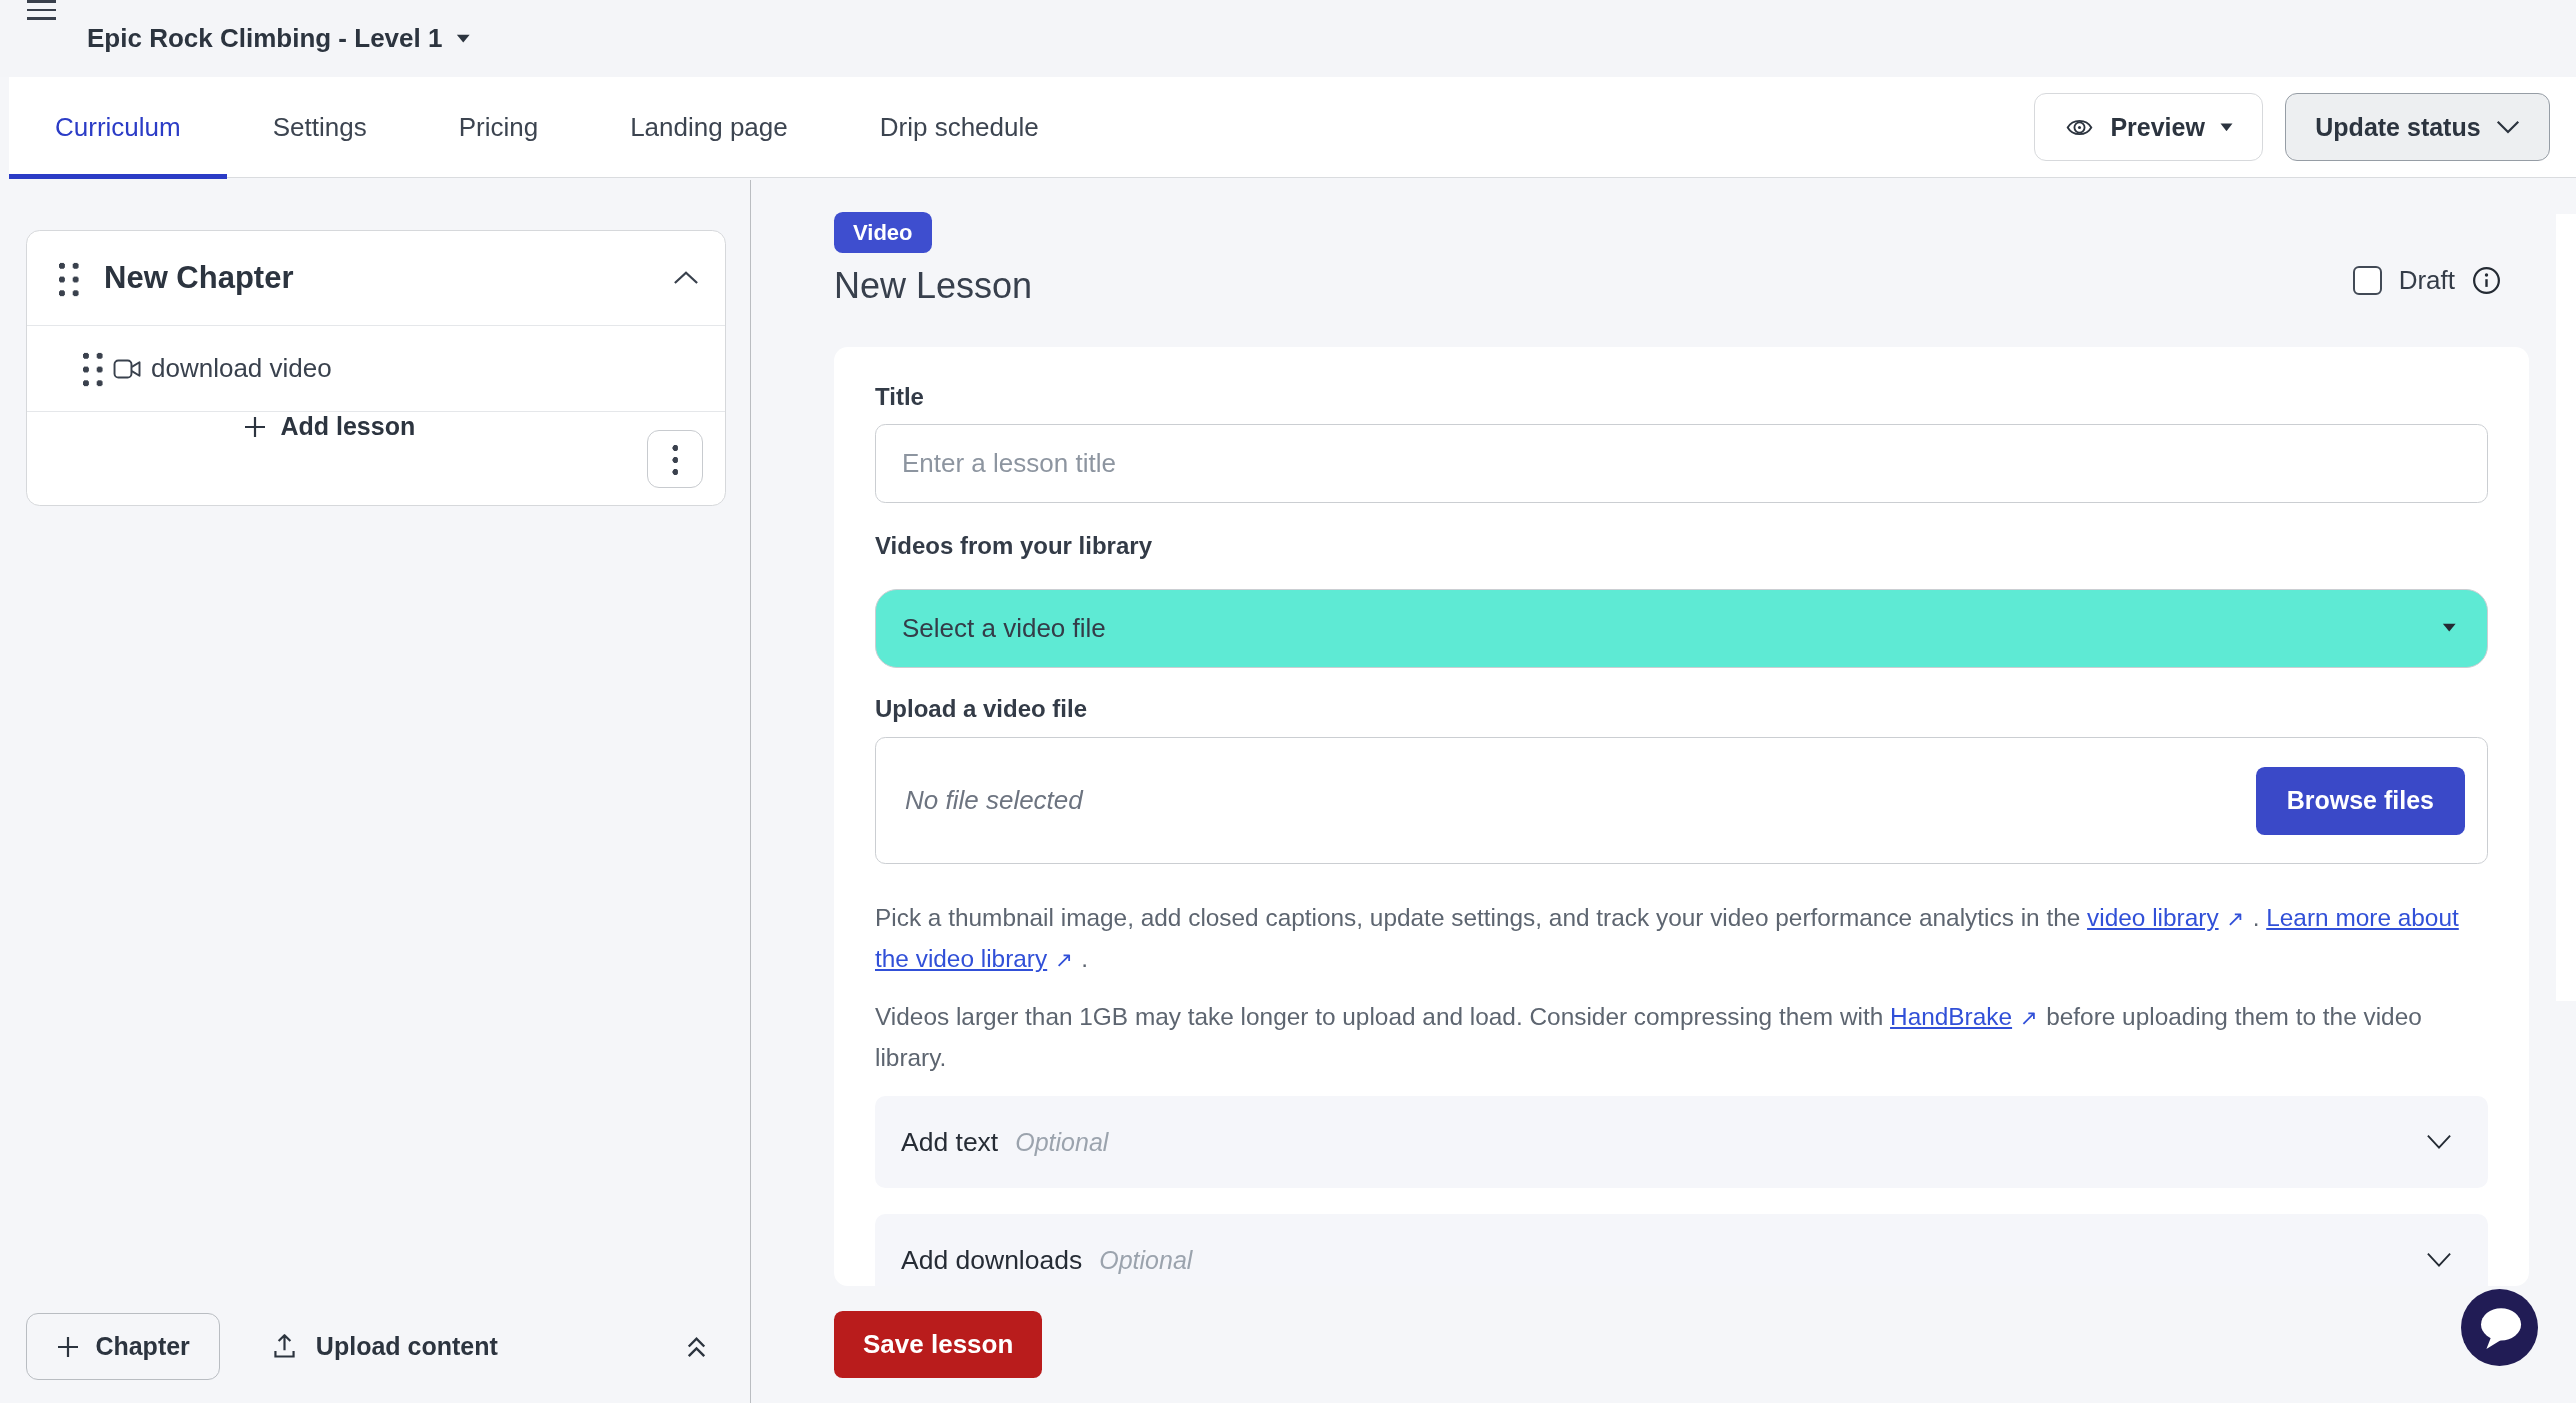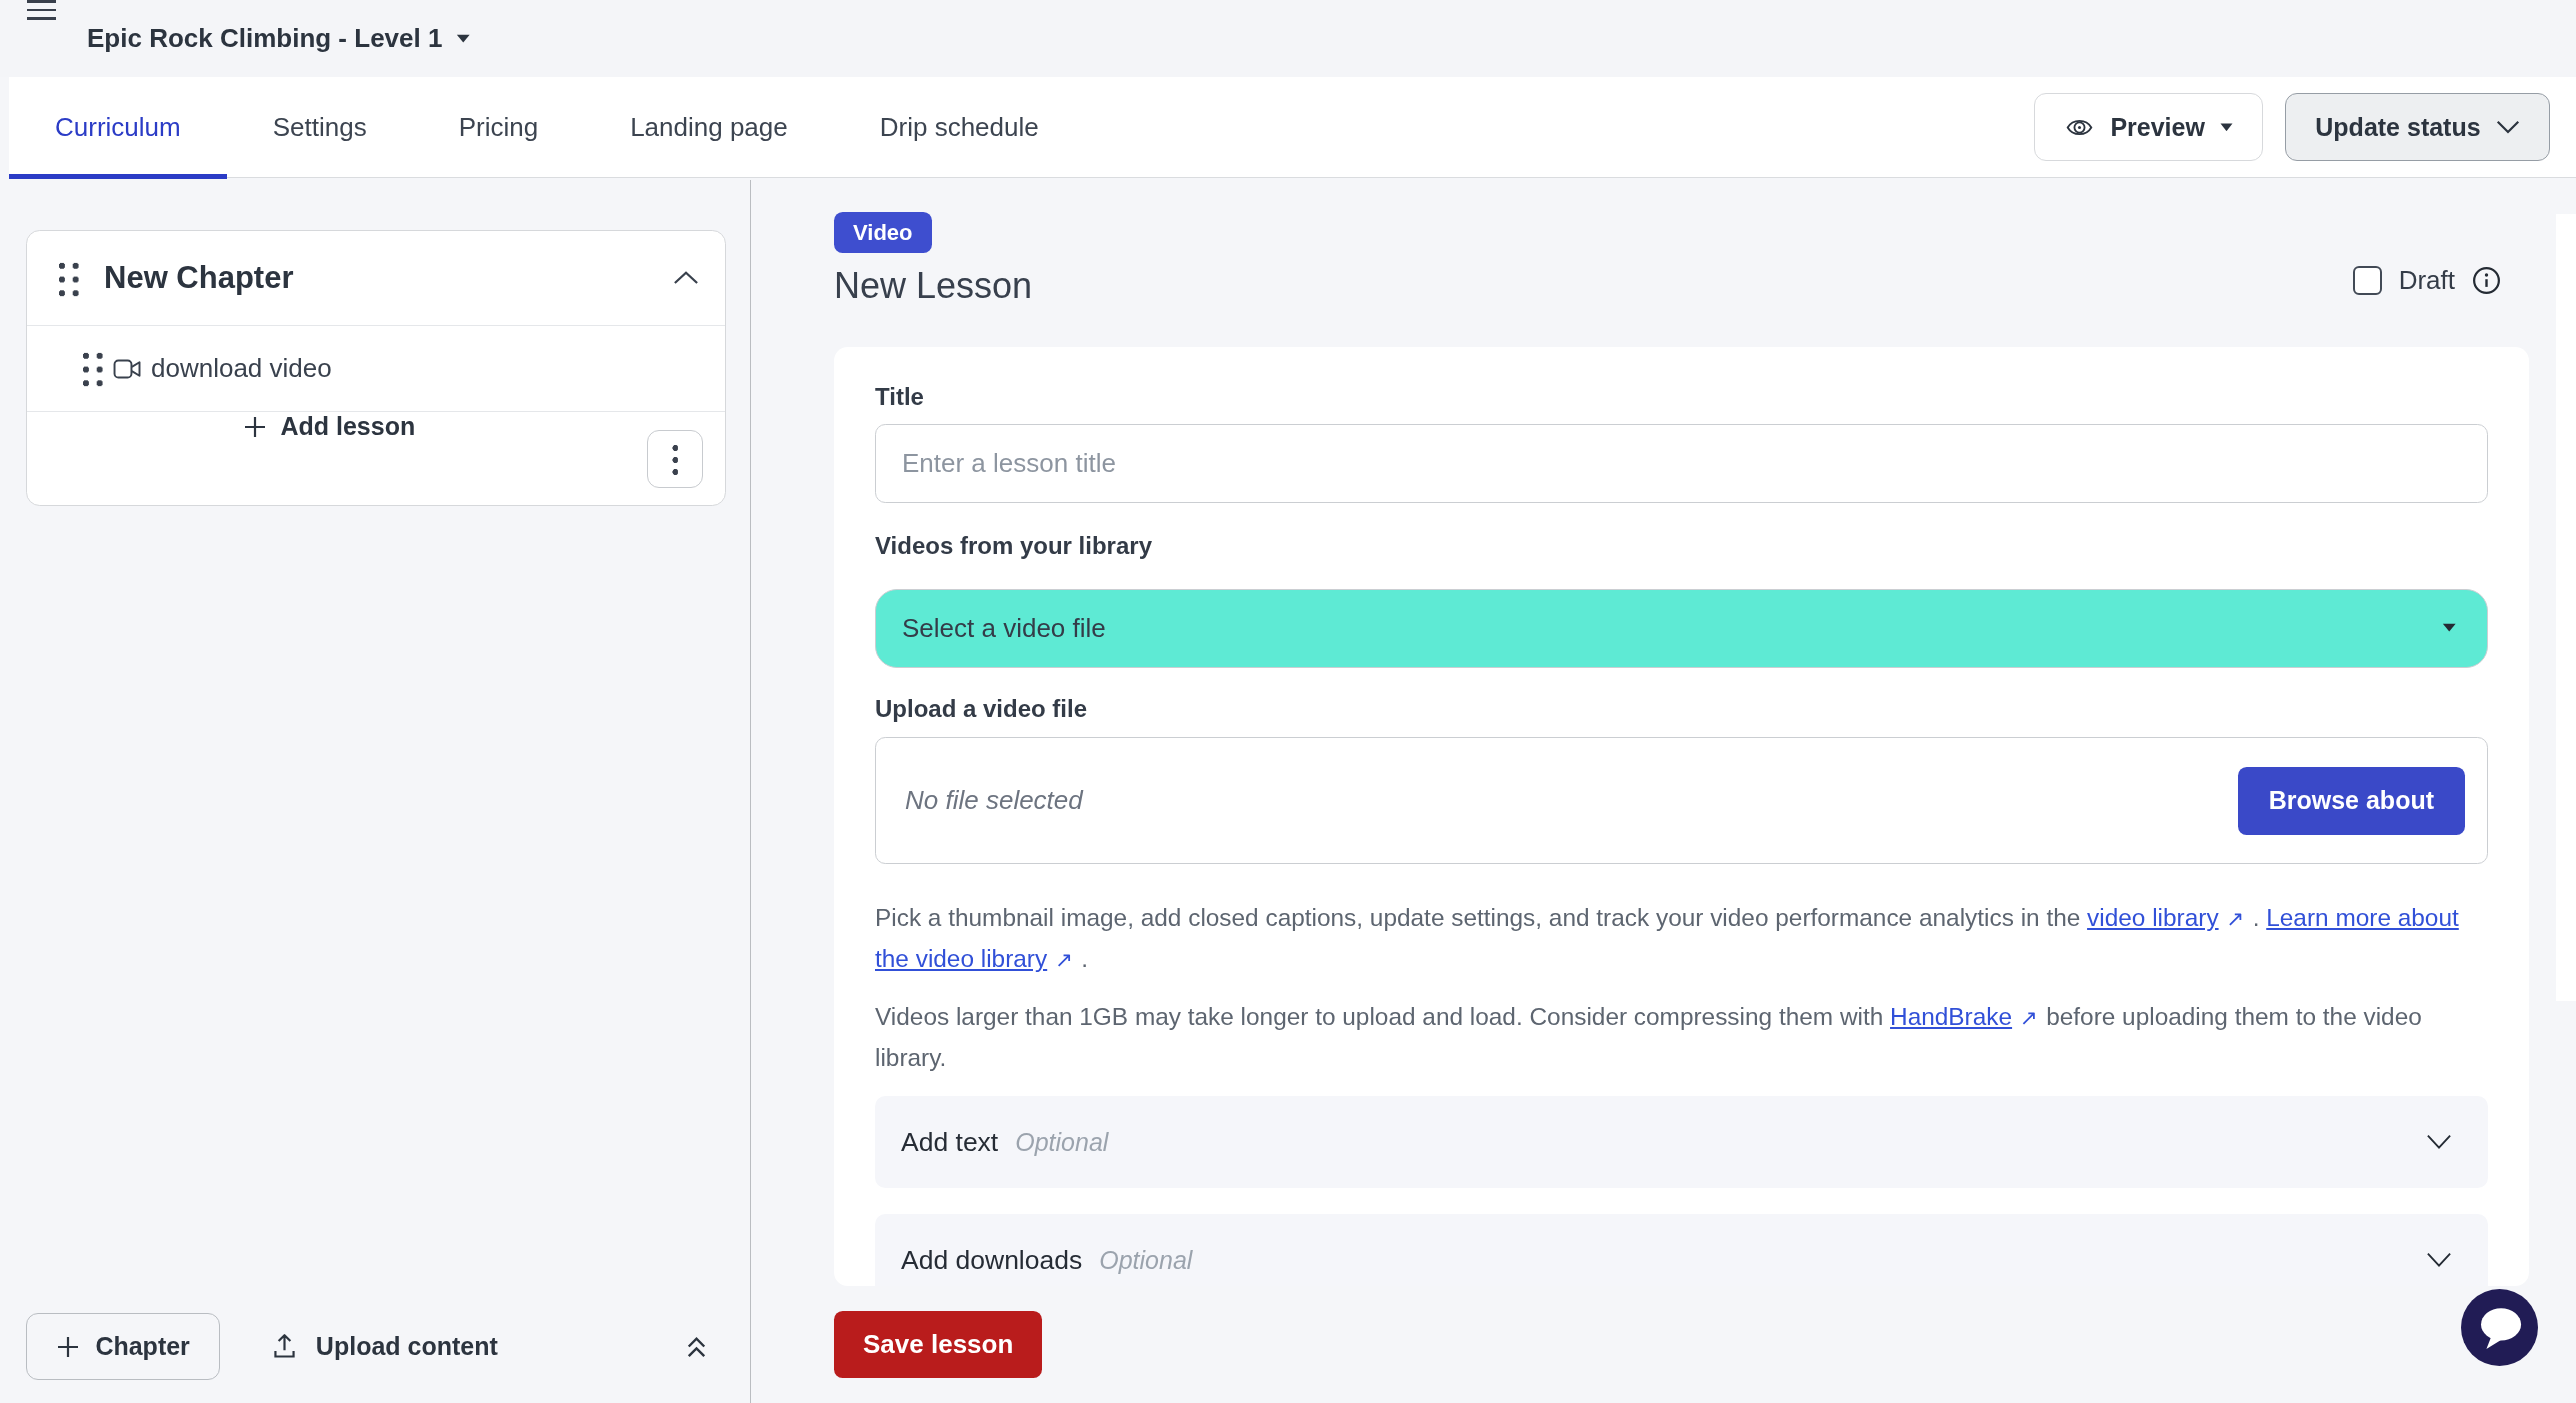--- a/index.html
+++ b/index.html
@@ -308,21 +308,21 @@
     <div class="select-box">
       <span>Select a video file</span>
       <svg width="14.5" height="9.4" viewBox="0 0 17 11">
           <path d="M1 1 L16 1 L8.5 10 Z" fill="#242b34"></path>
         </svg>
     </div>
 
     <div class="field-label mt-label-sm">Upload a video file</div>
     <div class="upload-box">
       <span class="no-file">No file selected</span>
-      <button class="btn-primary">Browse about</button>
+      <button class="btn-primary">Browse files</button>
     </div>
 
     <p class="help"><span>Pick a thumbnail image, add closed captions, update settings, and track your video performance analytics in the </span><a class="link" href="#">video library<span class="ext-arrow">↗</span></a><span> . </span><a class="link" href="#">Learn more about the video library<span class="ext-arrow">↗</span></a><span> .</span></p>
     <p class="help"><span>Videos larger than 1GB may take longer to upload and load. Consider compressing them with </span><a class="link" href="#">HandBrake<span class="ext-arrow">↗</span></a><span> before uploading them to the video library.</span></p>
 
     <div class="accordion first">
       <span class="accordion-label">Add text</span>
       <span class="accordion-hint">Optional</span>
       <svg class="chev" width="26" height="15.4" viewBox="0 0 30 18">
           <path d="M2 2 L15 16 L28 2" fill="none" stroke="#242b34" stroke-width="2.2"></path>

